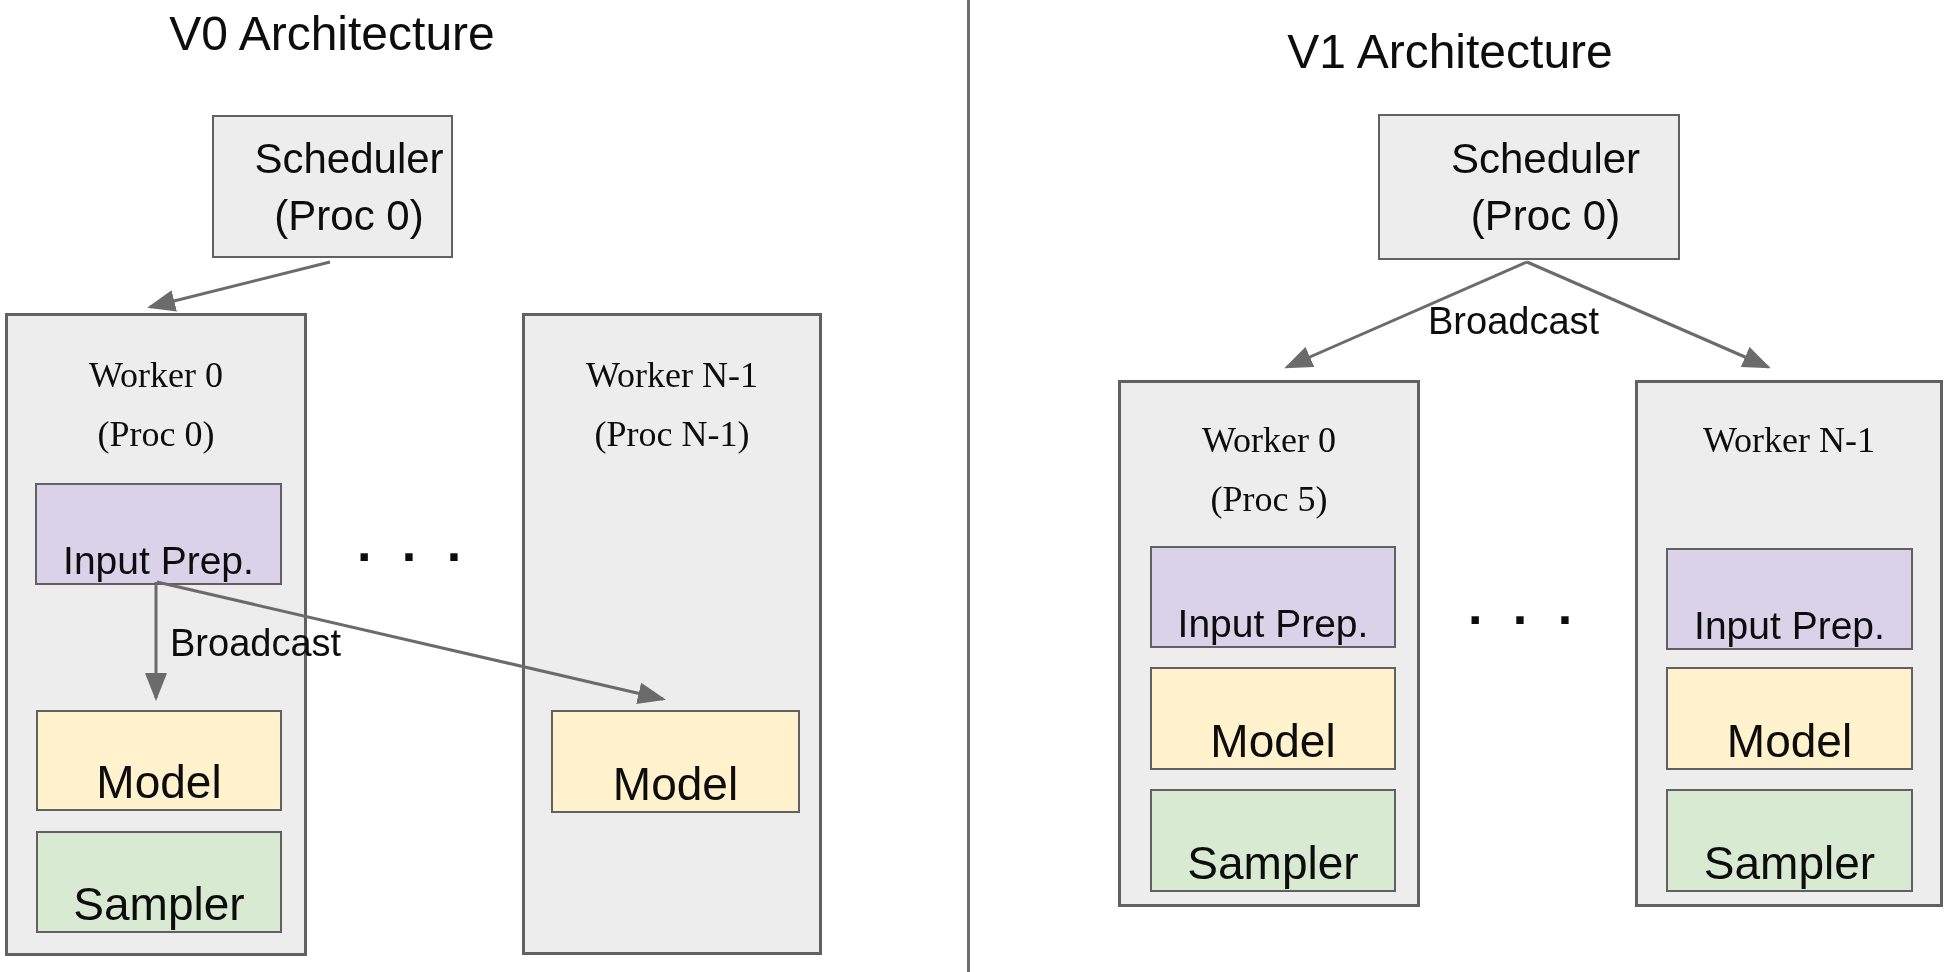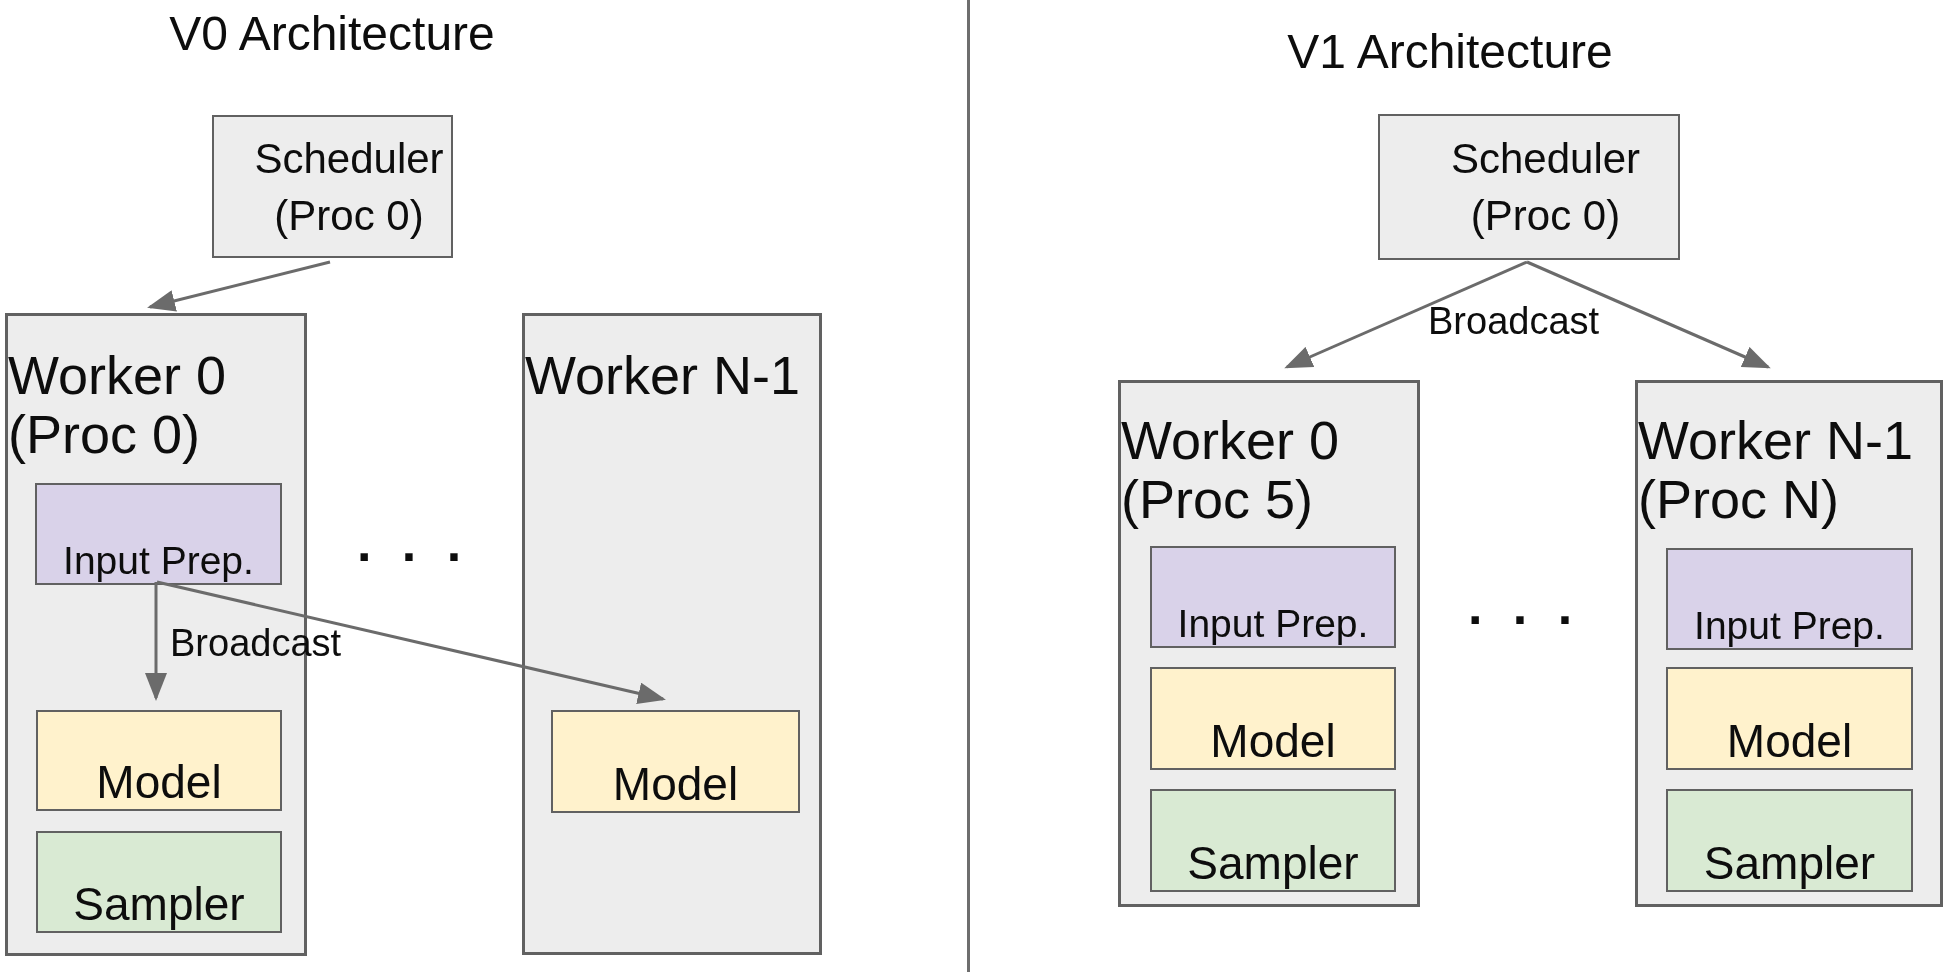--- a/index.html
+++ b/index.html
@@ -4,22 +4,22 @@
 <style>
   html,body{margin:0;padding:0;background:#fff;}
   .stage{position:relative;width:1954px;height:972px;background:#ffffff;
          font-family:"Liberation Sans",sans-serif;color:var(--text);overflow:hidden;}
   .panel-title{position:absolute;text-align:center;font-size:48px;white-space:nowrap;}
   .box{position:absolute;box-sizing:border-box;padding-left:33px;}
   .bigbox{background:var(--gray);border:3px solid var(--border);}
   .scheduler{background:var(--gray);border:2px solid var(--border);
              display:flex;flex-direction:column;justify-content:center;
              text-align:center;font-size:42px;line-height:57px;}
-  .worker-heading{position:absolute;left:0;right:0;
-                  font-size:54px;line-height:59px;}
+  .worker-heading{position:absolute;left:0;right:0;text-align:center;
+                  font-size:36px;line-height:59px;font-family:Liberation Serif, serif;}
   .inner{position:absolute;border:2px solid var(--border);box-sizing:border-box;
          display:flex;align-items:flex-end;justify-content:center;font-size:46px;}
   .inner.input{font-size:39px;}
   .purple{background:var(--purple);}
   .yellow{background:var(--yellow);}
   .green{background:var(--green);}
   .bcast{position:absolute;font-size:38px;white-space:nowrap;z-index:4;}
   .dots{position:absolute;font-size:52px;font-weight:bold;letter-spacing:8px;
         white-space:nowrap;z-index:3;}
   .divider{position:absolute;background:var(--line);}
@@ -51,20 +51,21 @@
       <span>Model</span>
     </div>
     <div class="inner green" style="left:28px;top:515px;width:246px;height:102px;">
       <span>Sampler</span>
     </div>
   </div>
 
   <div class="box bigbox" style="left:522px;top:313px;width:300px;height:642px;">
     <div class="worker-heading" style="top:30px;">
       <div>Worker N-1</div>
+      <div>(Proc N-1)</div>
     </div>
     <div class="inner yellow" style="left:26px;top:394px;width:249px;height:103px;">
       <span>Model</span>
     </div>
   </div>
 
   <div class="bcast" style="left:170px;top:622px;">Broadcast</div>
 
   <div class="dots" style="left:338px;top:513px;width:150px;text-align:center;">. . .</div>
 
@@ -89,21 +90,20 @@
       <span>Model</span>
     </div>
     <div class="inner green" style="left:29px;top:406px;width:246px;height:103px;">
       <span>Sampler</span>
     </div>
   </div>
 
   <div class="box bigbox" style="left:1635px;top:380px;width:308px;height:527px;">
     <div class="worker-heading" style="top:28px;">
       <div>Worker N-1</div>
-      <div>(Proc N)</div>
     </div>
     <div class="inner input purple" style="left:28px;top:165px;width:247px;height:102px;">
       <span>Input Prep.</span>
     </div>
     <div class="inner yellow" style="left:28px;top:284px;width:247px;height:103px;">
       <span>Model</span>
     </div>
     <div class="inner green" style="left:28px;top:406px;width:247px;height:103px;">
       <span>Sampler</span>
     </div>

